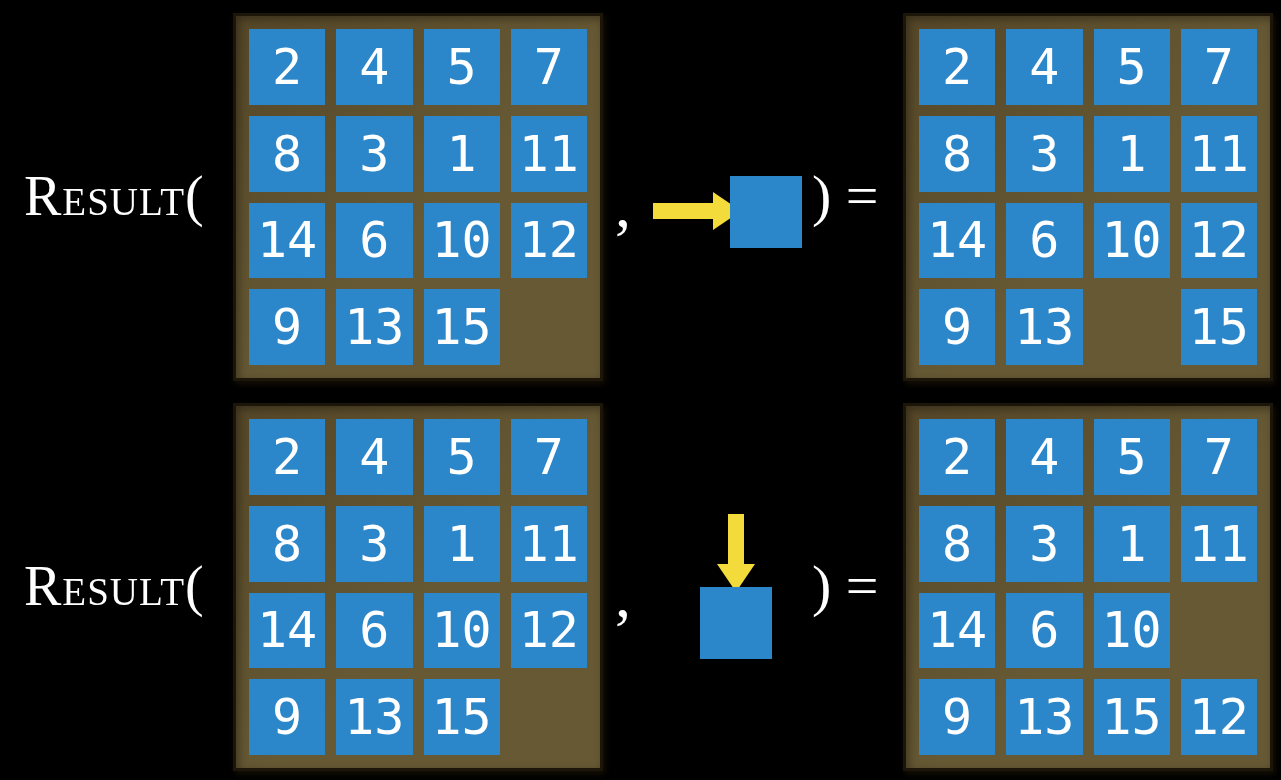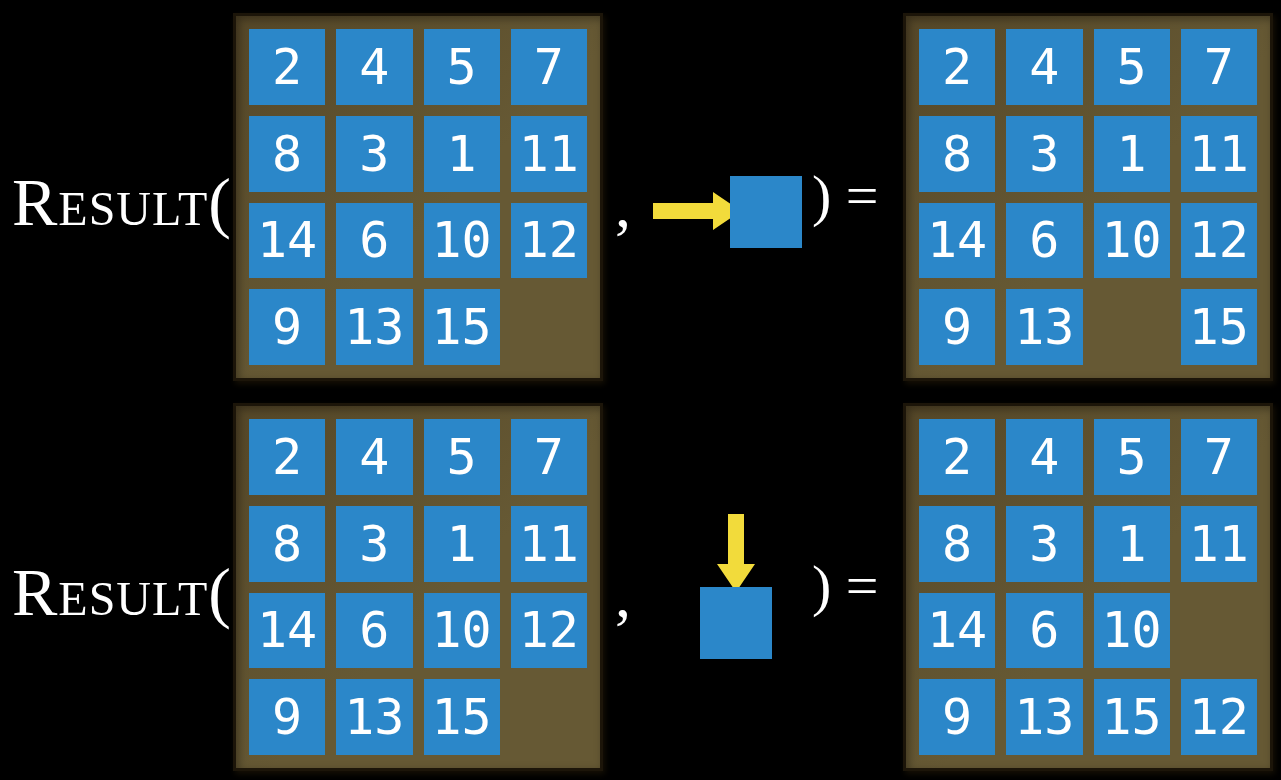--- a/index.html
+++ b/index.html
@@ -20,23 +20,23 @@
   .stage {
     position: relative;
     width: 1281px;
     height: 780px;
     background: var(--background);
     overflow: hidden;
     font-family: "Liberation Serif", serif;
   }
   .fn-label {
     position: absolute;
-    left: 12px;
+    left: 24px;
     color: var(--text);
-    font-size: 68px;
+    font-size: 56px;
     line-height: 1;
     font-variant: small-caps;
     letter-spacing: 1px;
     white-space: nowrap;
   }
   .comma {
     position: absolute;
     left: 615px;
     color: var(--text);
     font-size: 64px;

